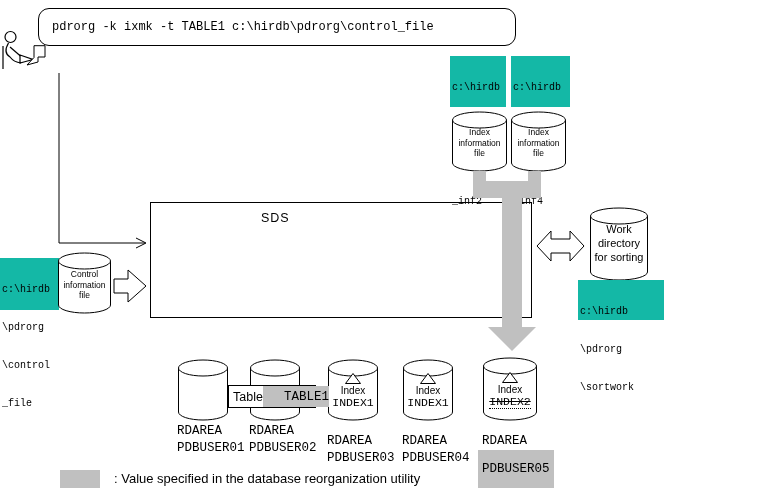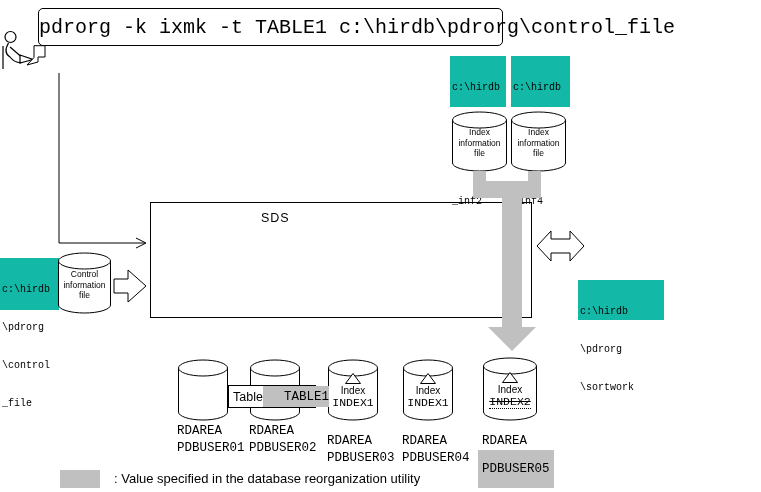--- a/index.html
+++ b/index.html
@@ -4,24 +4,24 @@
 <style>
   html,body { margin:0; padding:0; background:#fff; }
   #canvas {
     position:relative; width:761px; height:492px; background:#fff;
     font-family:"Liberation Sans", sans-serif; color:#000; overflow:hidden;
   }
 
   
   .bubble {
     position:absolute; left:38px; top:8px; width:463px; height:36px;
-    border:1px solid #000; border-radius:5px; background:#fff;
-    display:flex; align-items:center; 
+    border:1px solid #000; border-radius:11px; background:#fff;
+    display:flex; align-items:center; padding-left:13px;
     font-family:"Liberation Mono","DejaVu Sans Mono",monospace;
-    font-size:20px; white-space:pre; z-index:2;
+    font-size:12px; white-space:pre; z-index:2;
   }
 
   
   .glabel {
     position:absolute; background:#14b8a6; z-index:2;
     font-family:"Liberation Mono","DejaVu Sans Mono",monospace;
     font-size:10px; line-height:12.6px; padding:1px 0 0 2px; white-space:pre;
   }
   .glabel span { display:block; }
 
@@ -127,20 +127,31 @@
         <path d="M0.5,9 L0.5,53 A26,8 0 0 0 52.5,53 L52.5,9" fill="#fff" stroke="#000"></path>
         <ellipse cx="26.5" cy="9" rx="26" ry="8" fill="#fff" stroke="#000"></ellipse>
       </svg>
     <div class="cyl-text small" style="top:17px;">
       <span>Control</span><br>
       <span>information</span><br>
       <span>file</span>
     </div>
   </div>
 
+  <div class="cyl" style="left:590px; top:207px; width:58px; height:74px;">
+      <svg width="58" height="74" style="position:absolute;left:0;top:0" viewBox="0 0 58 74">
+        <path d="M0.5,9 L0.5,65 A28.5,8 0 0 0 57.5,65 L57.5,9" fill="#fff" stroke="#000"></path>
+        <ellipse cx="29" cy="9" rx="28.5" ry="8" fill="#fff" stroke="#000"></ellipse>
+      </svg>
+    <div class="cyl-text" style="top:15px; font-size:11px; line-height:14px;">
+      <span>Work</span><br>
+      <span>directory</span><br>
+      <span>for sorting</span>
+    </div>
+  </div>
   <div class="glabel" style="left:578px; top:280px; width:84px; height:39px;">
     <span>c:\hirdb</span>
     <span>\pdrorg</span>
     <span>\sortwork</span>
   </div>
 
   <div class="cyl" style="left:178px; top:359px; width:50px; height:62px;">
       <svg width="50" height="62" style="position:absolute;left:0;top:0" viewBox="0 0 50 62">
         <path d="M0.5,9 L0.5,53 A24.5,8 0 0 0 49.5,53 L49.5,9" fill="#fff" stroke="#000"></path>
         <ellipse cx="25" cy="9" rx="24.5" ry="8" fill="#fff" stroke="#000"></ellipse>

